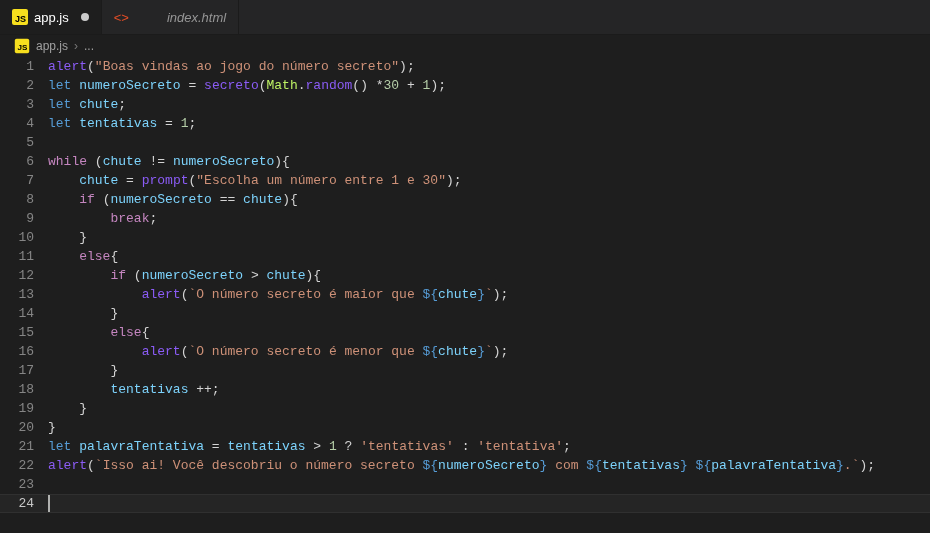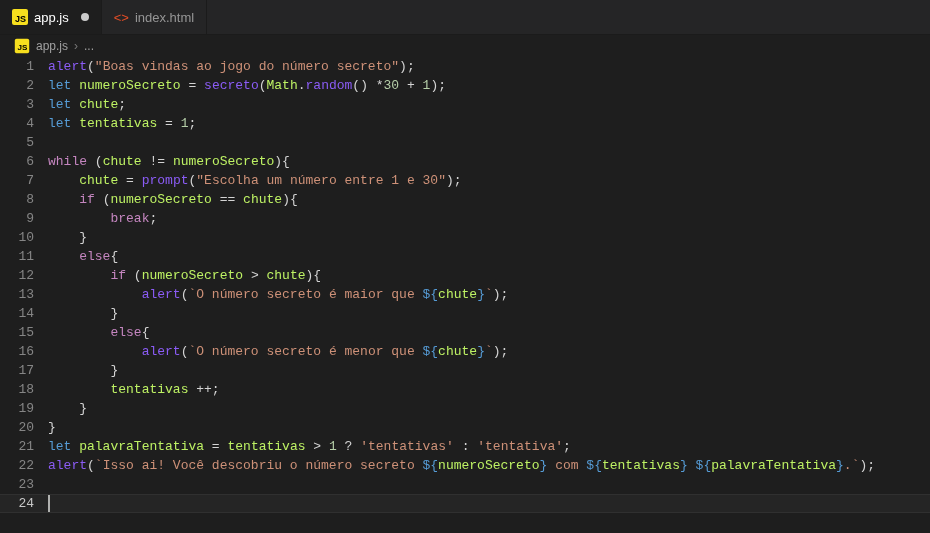--- a/index.html
+++ b/index.html
@@ -54,39 +54,39 @@
   .code { flex:1; padding-right:12px; }
   .line { height:19px; line-height:19px; white-space:pre; }
   .gut-line { height:19px; line-height:19px; }
   .highlight-row { position:absolute; left:0; right:0; height:19px; background:rgba(255,255,255,0.03); border:1px solid #303030; border-left:none; border-right:none; }
   
   .kw { color:#569cd6; }       
   .kw2 { color:#c586c0; }      
   .fn { color:#8b5cf6; }       
   .num { color:#b5cea8; }
   .str { color:#ce9178; }
-  .var { color:#bef264; }
+  .var { color:#7dd3fc; }
   .obj { color:#bef264; }
   .pun { color:#d4d4d4; }
   .op { color:#d4d4d4; }
   .interp { color:#569cd6; }
   .cursor-mark { border-left:2px solid #aeafad; height:19px; display:inline-block; vertical-align:top;}
 </style>
 </head>
 <body>
 
 <div class="tabs">
   <div class="tab active">
     <span class="js-badge">JS</span>
     <span>app.js</span>
     <span class="dot"></span>
   </div>
   <div class="tab">
     <span class="html-ico">&lt;&gt;</span>
-    <span style="">index.html</span>
+    <span style="font-style:italic;margin-left:32px;">index.html</span>
   </div>
 </div>
 
 <div class="breadcrumb">
   <span class="js-badge" style="transform:scale(0.9)">JS</span>
   <span>app.js</span>
   <span class="chev">›</span>
   <span>...</span>
 </div>
 

